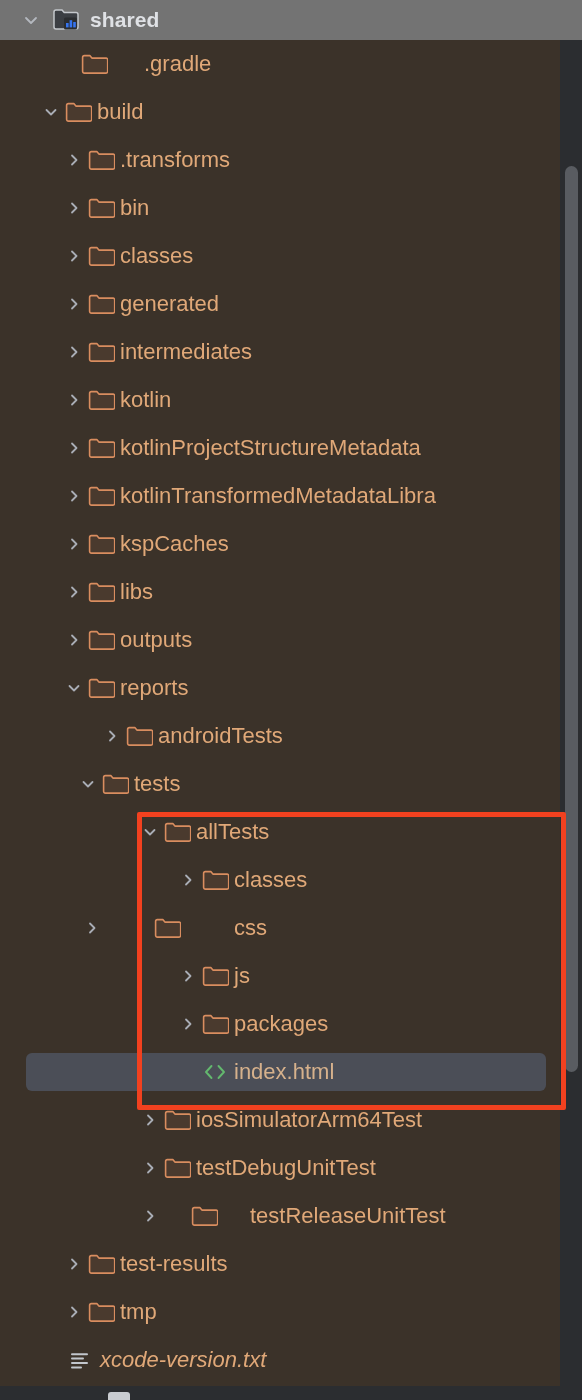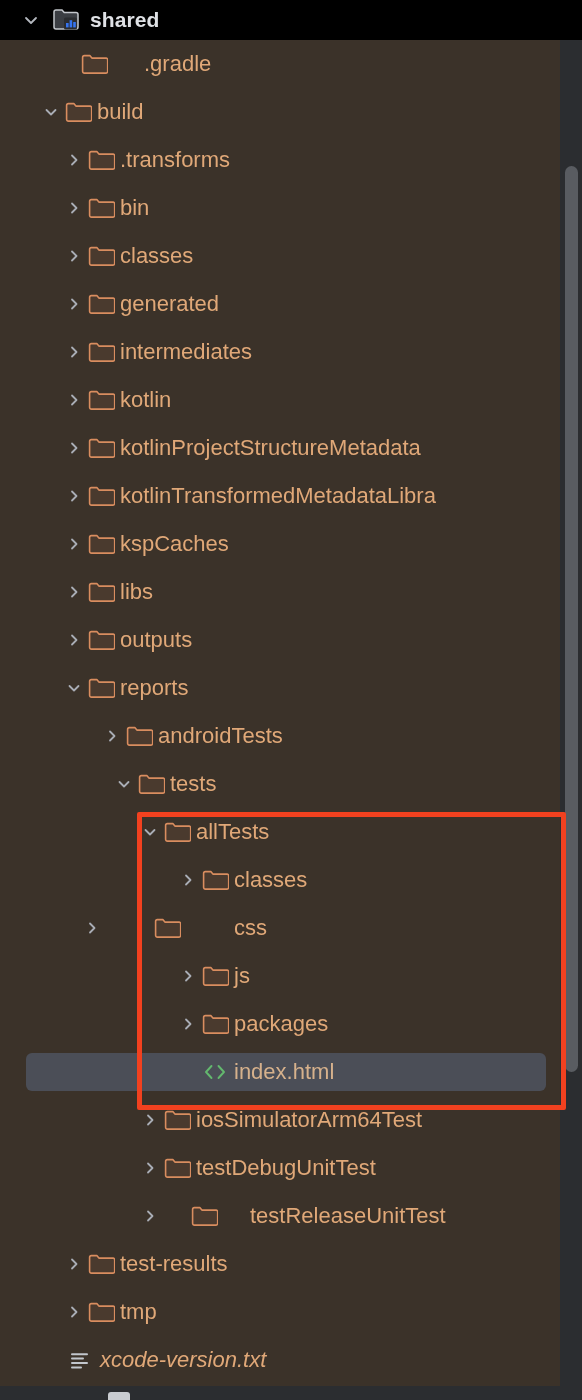--- a/index.html
+++ b/index.html
@@ -21,21 +21,21 @@
     background: #3b3229;
     overflow: hidden;
   }
 
   
   .module-header {
     position: absolute;
     top: 0; left: 0;
     width: 582px;
     height: 40px;
-    background: #000000;
+    background: #737373;
     display: flex;
     align-items: center;
   }
   .module-header .chev {
     width: 26px;
     margin-left: 18px;
     display: flex;
     align-items: center;
     justify-content: center;
   }
@@ -368,21 +368,21 @@
             <path d="M7 4.5 L11.5 9 L7 13.5" fill="none" stroke="#a9adb5" stroke-width="1.8" stroke-linecap="round" stroke-linejoin="round"></path>
           </svg>
         </span>
         <span class="ficon">
           <svg width="27" height="22" viewBox="0 0 27 22">
             <path d="M1.6 4.4 a1.8 1.8 0 0 1 1.8-1.8 h5.4 l2.1 2.5 h14.2 a1.6 1.6 0 0 1 1.6 1.6 v11.6 a1.8 1.8 0 0 1 -1.8 1.8 h-21.5 a1.8 1.8 0 0 1 -1.8-1.8 z" fill="#4a3a2e" stroke="#d98d5f" stroke-width="1.6" stroke-linejoin="round"></path>
           </svg>
         </span>
         <span class="label">androidTests</span>
       </div>
-      <div class="row" style="padding-left: 110px;">
+      <div class="row" style="padding-left: 74px;">
         <span class="twisty">
           <svg width="18" height="18" viewBox="0 0 18 18">
             <path d="M4.5 7 L9 11.5 L13.5 7" fill="none" stroke="#a9adb5" stroke-width="1.8" stroke-linecap="round" stroke-linejoin="round"></path>
           </svg>
         </span>
         <span class="ficon">
           <svg width="27" height="22" viewBox="0 0 27 22">
             <path d="M1.6 4.4 a1.8 1.8 0 0 1 1.8-1.8 h5.4 l2.1 2.5 h14.2 a1.6 1.6 0 0 1 1.6 1.6 v11.6 a1.8 1.8 0 0 1 -1.8 1.8 h-21.5 a1.8 1.8 0 0 1 -1.8-1.8 z" fill="#4a3a2e" stroke="#d98d5f" stroke-width="1.6" stroke-linejoin="round"></path>
           </svg>
         </span>

